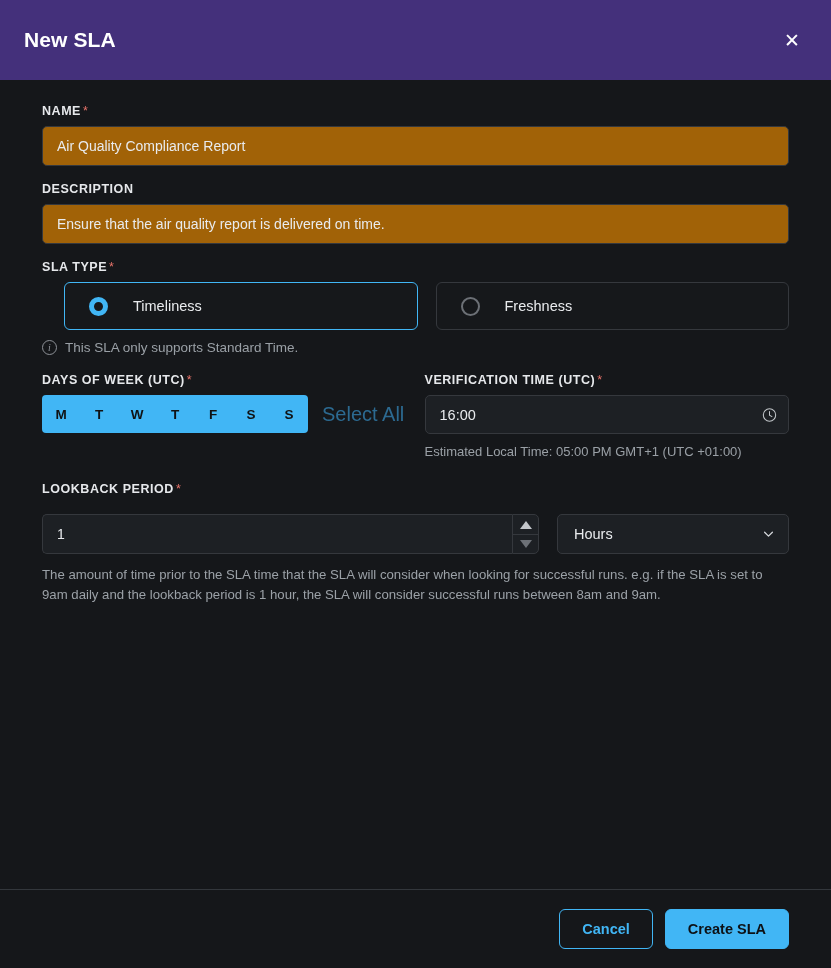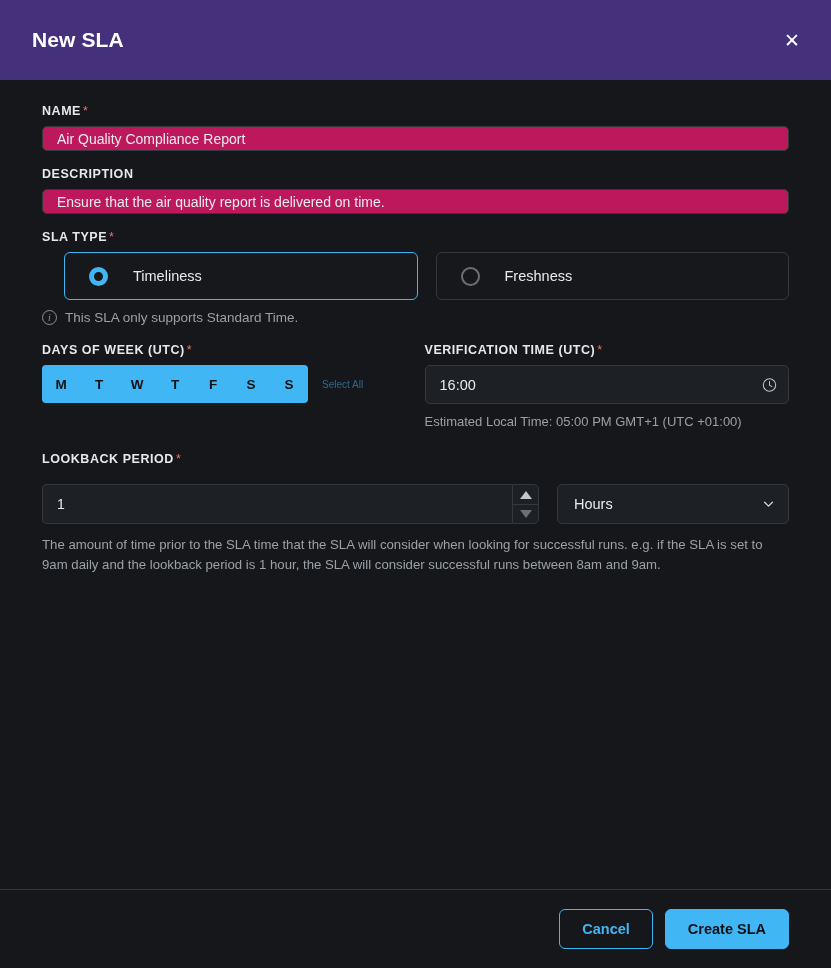--- a/index.html
+++ b/index.html
@@ -18,21 +18,21 @@
     background: #15171a;
   }
 
   
   .modal-header {
     height: 80px;
     background: #44307b;
     display: flex;
     align-items: center;
     justify-content: space-between;
-    padding: 0 24px 0 32px;
+    padding: 0 24px 0 24px;
     flex: 0 0 80px;
   }
   .modal-title {
     color: #ffffff;
     font-size: 21px;
     font-weight: bold;
     letter-spacing: 0.1px;
   }
   .close-btn {
     width: 30px; height: 30px;
@@ -57,22 +57,22 @@
     color: #e6e8eb;
     font-size: 12.5px;
     font-weight: bold;
     letter-spacing: 0.55px;
     margin-bottom: 8px;
   }
   .req { color: #e8736a; font-weight: normal; margin-left: 2px; }
 
   .text-input {
     width: 100%;
-    height: 25px;
-    background: #be185d;
+    height: 40px;
+    background: #a16207;
     border: 1px solid #35383d;
     border-radius: 5px;
     color: #e9ebee;
     font-size: 14px;
     font-family: "Liberation Sans", sans-serif;
     padding: 0 14px;
     outline: none;
   }
   .text-input::placeholder { color: #6d7177; }
 
@@ -149,21 +149,21 @@
     cursor: pointer;
     background: #1d2024;
     color: #9aa0a6;
     border: none;
     font-family: "Liberation Sans", sans-serif;
   }
   .day-btn.on { background: #41b6f5; color: #101214; }
   .select-all {
     margin-left: 14px;
     color: #2c6a91;
-    font-size: 10px;
+    font-size: 20px;
     cursor: pointer;
     user-select: none;
   }
   .sub-note {
     color: #9aa0a6;
     font-size: 13px;
     line-height: 1.34;
     margin-top: 9px;
   }
 

